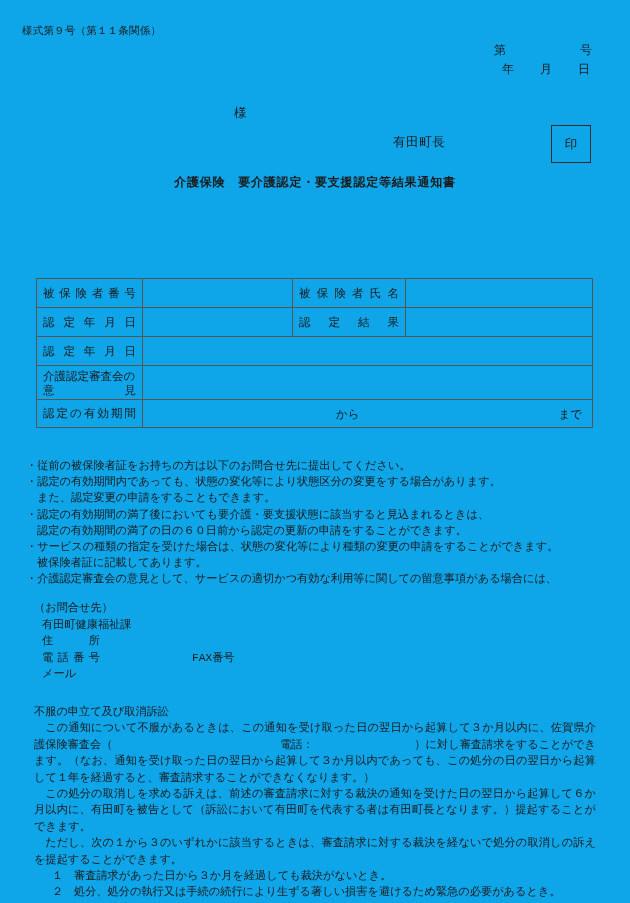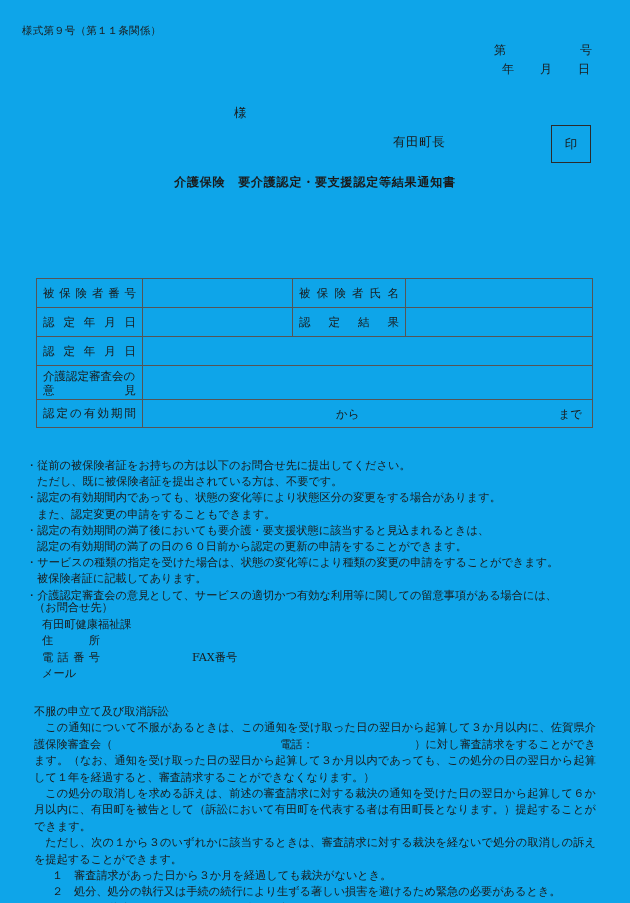--- a/index.html
+++ b/index.html
@@ -147,21 +147,21 @@
   .note-line { white-space: nowrap; }
   .note-line.indent { padding-left: 11px; }
 
   
   .contact {
     left: 34px; top: 600px;
     font-size: 11.2px;
     line-height: 16.5px;
   }
   .contact .c-line { white-space: nowrap; }
-  .contact .c-line.sub { padding-left: 8px; }
+  .contact .c-line.sub { padding-left: 8px; font-family: Liberation Mono, monospace; }
   .contact .c-jusho { display: inline-block; width: 58px;
     text-align: justify; text-align-last: justify; }
   .contact .c-tel-row { display: flex; }
   .contact .c-tel { width: 58px; text-align: justify; text-align-last: justify; }
   .contact .c-fax { margin-left: 92px; }
 
   
   .appeal {
     left: 34px; top: 704px;
     width: 562px;
@@ -246,21 +246,20 @@
         <td class="period-cell" colspan="3">
           <span class="period-kara">から</span>
           <span class="period-made">まで</span>
         </td>
       </tr>
     </tbody>
   </table>
 
   <div class="abs notes">
     <div class="note-line"><span>・</span><span>従前の被保険者証をお持ちの方は以下のお問合せ先に提出してください。</span></div>
-    <div class="note-line indent"><span></span><span>ただし、既に被保険者証を提出されている方は、不要です。</span></div>
     <div class="note-line"><span>・</span><span>認定の有効期間内であっても、状態の変化等により状態区分の変更をする場合があります。</span></div>
     <div class="note-line indent"><span></span><span>また、認定変更の申請をすることもできます。</span></div>
     <div class="note-line"><span>・</span><span>認定の有効期間の満了後においても要介護・要支援状態に該当すると見込まれるときは、</span></div>
     <div class="note-line indent"><span></span><span>認定の有効期間の満了の日の６０日前から認定の更新の申請をすることができます。</span></div>
     <div class="note-line"><span>・</span><span>サービスの種類の指定を受けた場合は、状態の変化等により種類の変更の申請をすることができます。</span></div>
     <div class="note-line indent"><span></span><span>被保険者証に記載してあります。</span></div>
     <div class="note-line"><span>・</span><span>介護認定審査会の意見として、サービスの適切かつ有効な利用等に関しての留意事項がある場合には、</span></div>
   </div>
 
   <div class="abs contact">

